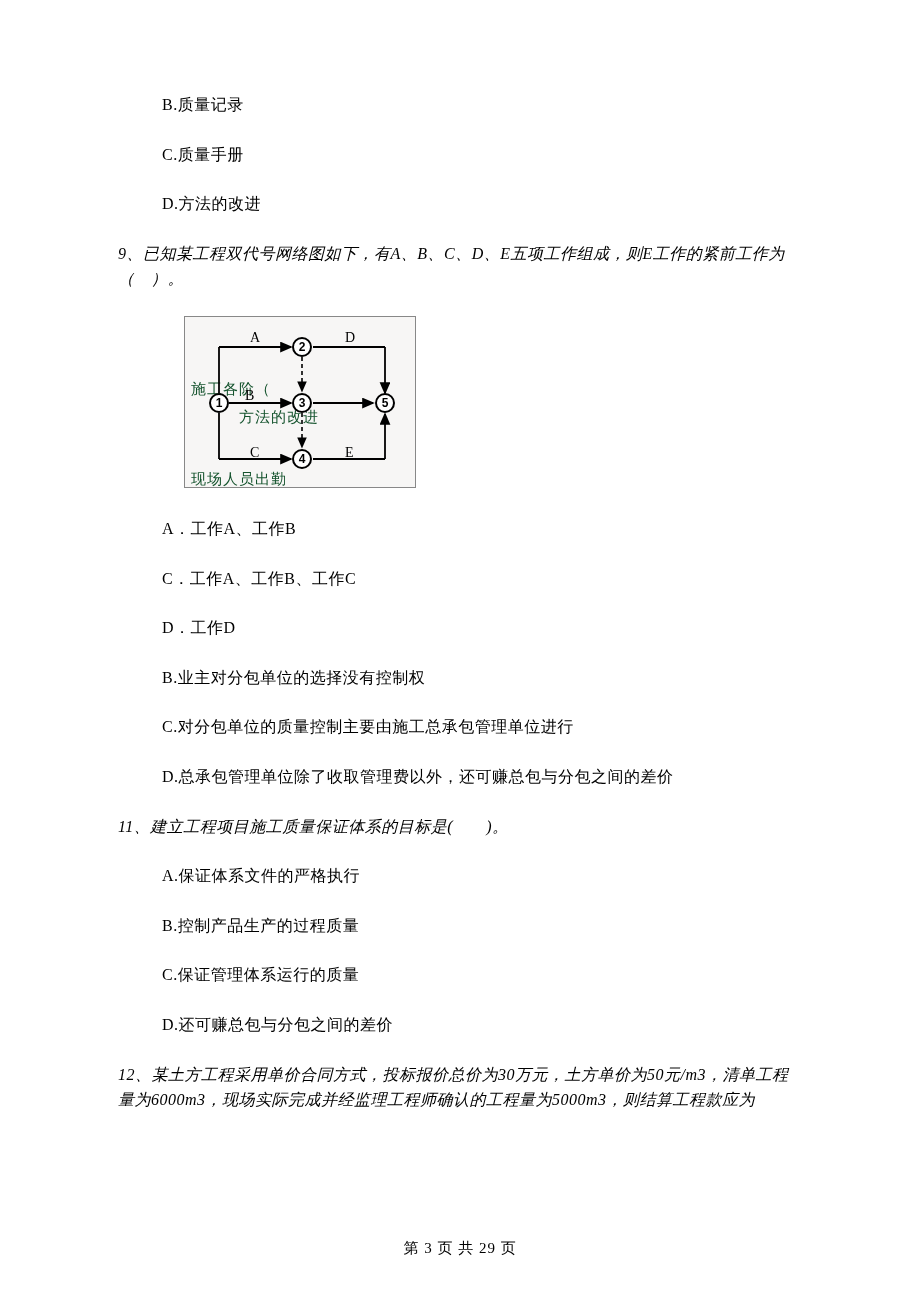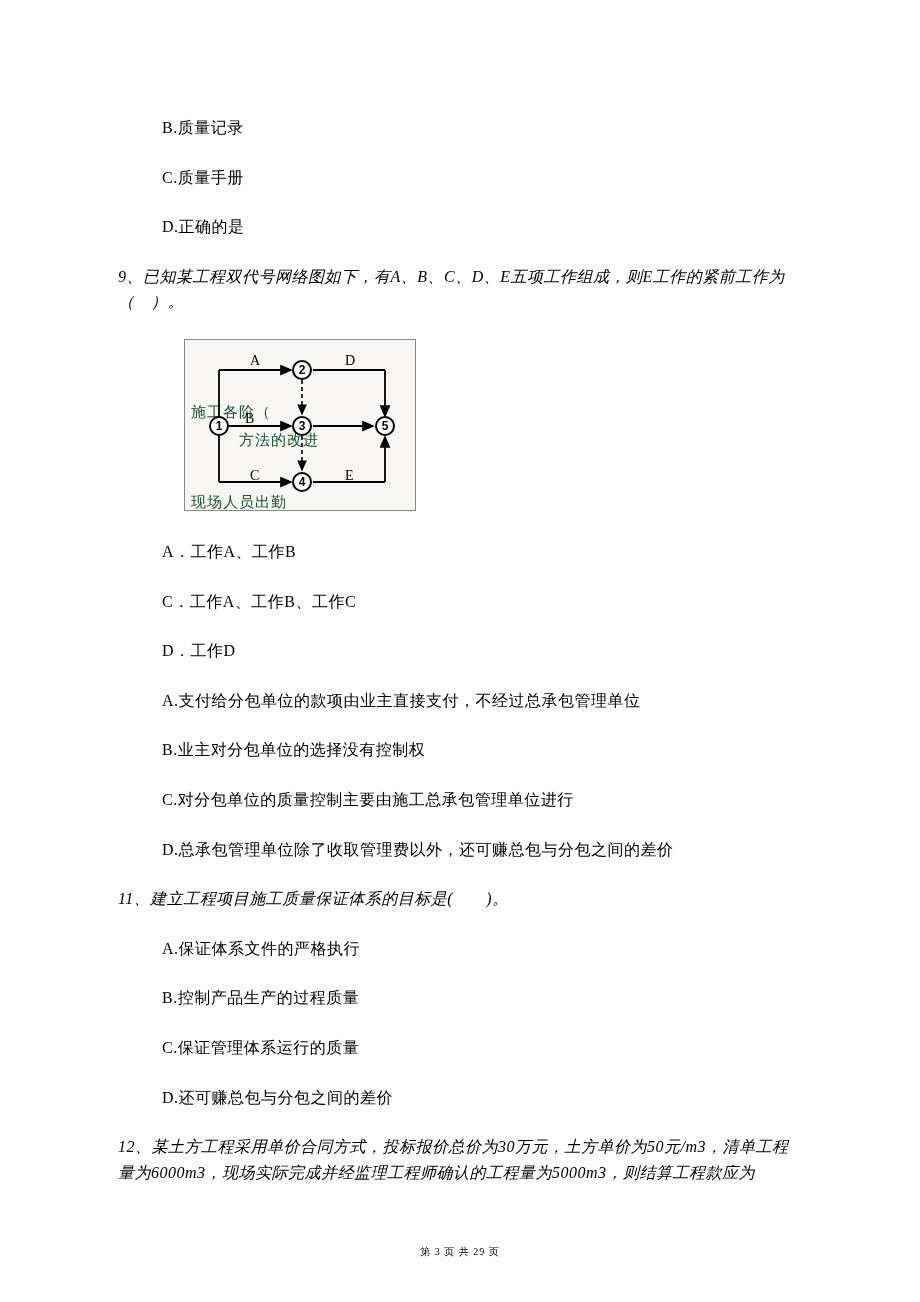--- a/index.html
+++ b/index.html
@@ -7,21 +7,21 @@
       width: 920px;
       height: 1302px;
       background: #fff;
       font-family: "SimSun", "宋体", serif;
       font-size: 16px;
       color: #000;
       position: relative;
       line-height: 1.6;
     }
     .page {
-      padding: 115px 118px 0 118px;
+      padding: 92px 118px 0 118px;
     }
     .option {
       margin-left: 44px;
       margin-bottom: 24px;
       letter-spacing: 0.5px;
     }
     .question {
       margin-bottom: 24px;
       letter-spacing: 0.5px;
       font-style: italic;
@@ -61,39 +61,39 @@
       position: absolute;
       font-size: 14px;
       font-family: "Times New Roman", serif;
     }
     .footer {
       position: absolute;
       bottom: 42px;
       left: 0;
       width: 100%;
       text-align: center;
-      font-size: 10px;
+      font-size: 15px;
       letter-spacing: 1px;
     }
     svg.arrows {
       position: absolute;
       left: 0;
       top: 0;
       width: 232px;
       height: 172px;
     }
   </style>
 </head>
 <body>
 
 <div class="page">
 
   <div class="option">B.质量记录</div>
   <div class="option">C.质量手册</div>
-  <div class="option">D.正确的是</div>
+  <div class="option">D.方法的改进</div>
 
   <div class="question">9、已知某工程双代号网络图如下，有A、B、C、D、E五项工作组成，则E工作的紧前工作为（　）。</div>
 
   <div class="diagram-wrap">
     <div class="diagram">
 
       <span class="bgfaint" style="left:6px; top:60px;">施工各阶（</span>
       <span class="bgfaint" style="left:6px; top:88px;margin-left:48px;">方法的改进</span>
       <span class="bgfaint" style="left:6px; top:150px;">现场人员出勤</span>
 
@@ -136,21 +136,20 @@
       <div class="edge-label" style="left:65px; top:125px;">C</div>
       <div class="edge-label" style="left:160px; top:10px;">D</div>
       <div class="edge-label" style="left:160px; top:125px;">E</div>
     </div>
   </div>
 
   <div class="option">A．工作A、工作B</div>
   <div class="option">C．工作A、工作B、工作C</div>
   <div class="option">D．工作D</div>
 
-  <div class="option">A.支付给分包单位的款项由业主直接支付，不经过总承包管理单位</div>
   <div class="option">B.业主对分包单位的选择没有控制权</div>
   <div class="option">C.对分包单位的质量控制主要由施工总承包管理单位进行</div>
   <div class="option">D.总承包管理单位除了收取管理费以外，还可赚总包与分包之间的差价</div>
 
   <div class="question">11、建立工程项目施工质量保证体系的目标是(　　)。</div>
   <div class="option">A.保证体系文件的严格执行</div>
   <div class="option">B.控制产品生产的过程质量</div>
   <div class="option">C.保证管理体系运行的质量</div>
   <div class="option">D.还可赚总包与分包之间的差价</div>
 

